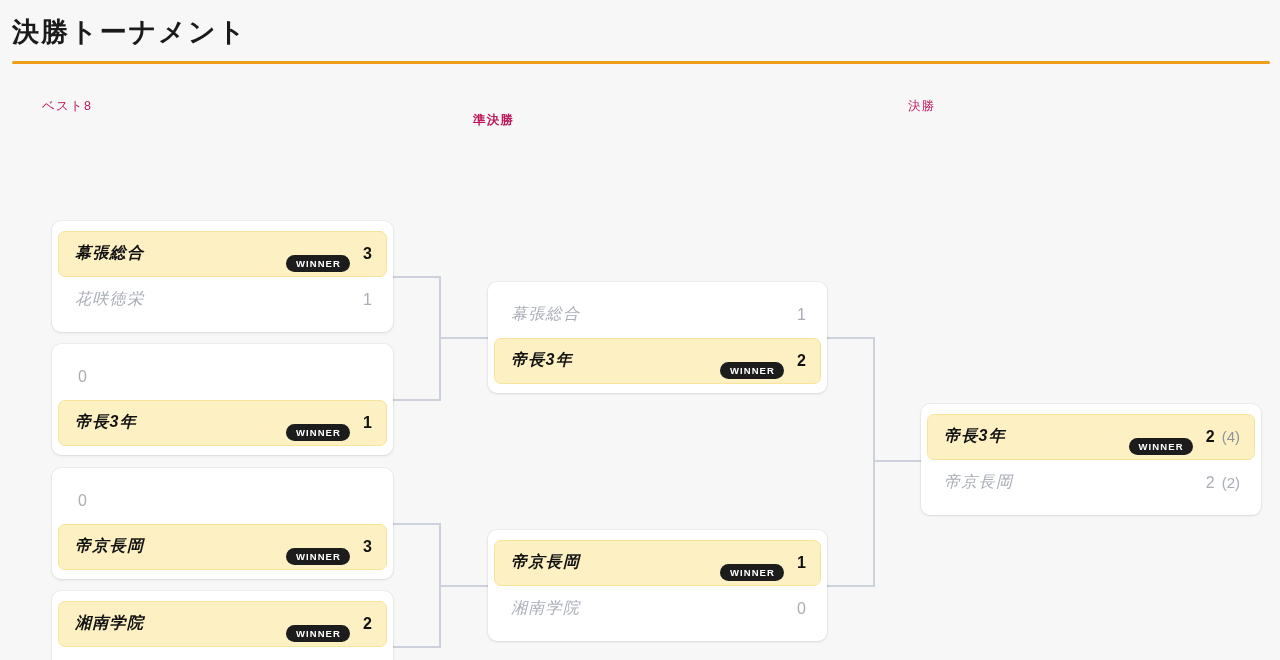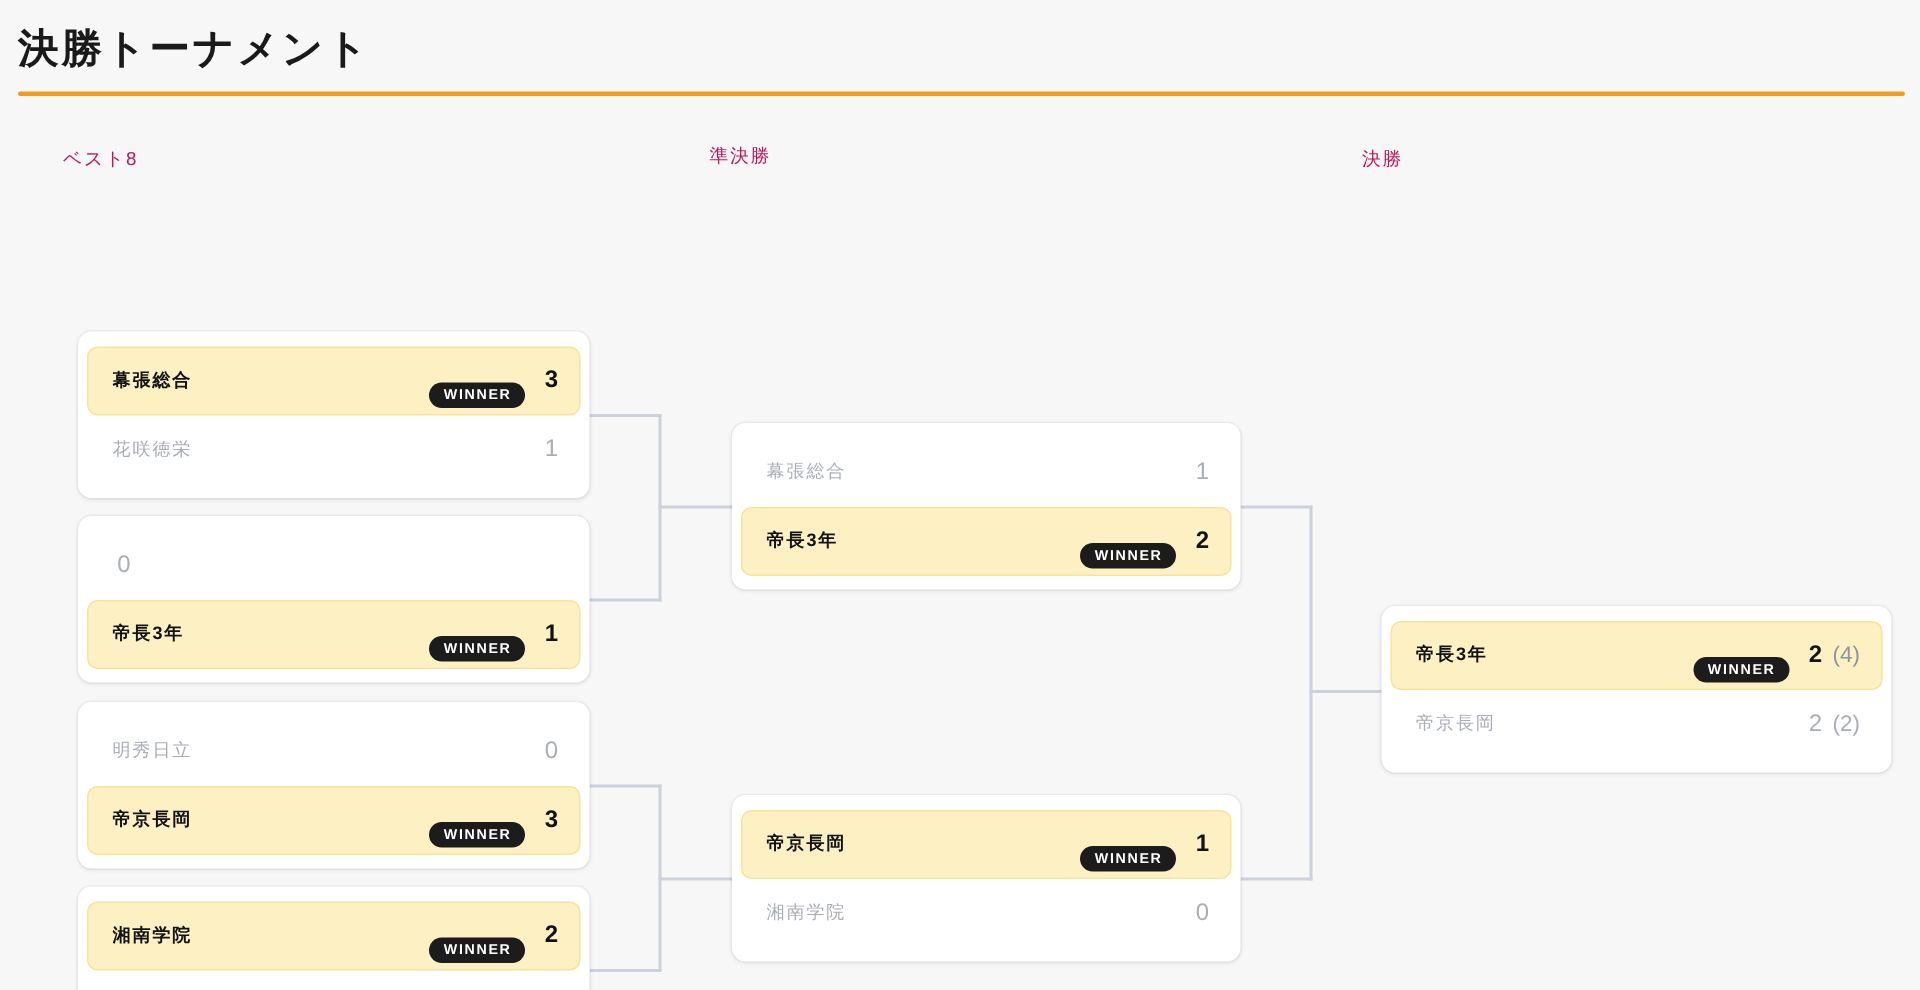--- a/index.html
+++ b/index.html
@@ -77,26 +77,27 @@
     background: transparent;
     border: 1px solid transparent;
   }
 
   .team-row.winner {
     background: #fdf1c4;
     border: 1px solid #f6e49a;
   }
 
   .team-name {
-    font-size: 12px;
+    font-size: 16px;
     letter-spacing: 1.3px;
     color: #a9adb6;
     flex: 1 1 auto;
     white-space: nowrap;
     overflow: hidden;
+    font-style: italic;
   }
 
   .team-row.winner .team-name {
     color: #121212;
     font-weight: bold;
   }
 
   .winner-badge {
     display: inline-block;
     background: #1c1c1c;
@@ -155,21 +156,21 @@
 <body>
 
 <div class="page-header">
   <div class="page-title">決勝トーナメント</div>
   <div class="title-rule"></div>
 </div>
 
 <div class="bracket">
 
   <div class="round-label" style="left:42px; top:34px;">ベスト8</div>
-  <div class="round-label" style="left:473px; top:32px;">準決勝</div>
+  <div class="round-label" style="left:473px; top:48px;font-weight:bold;">準決勝</div>
   <div class="round-label" style="left:908px; top:34px;">決勝</div>
 
   <div class="connector">
     <div class="line-h" style="left:393px; top:212px; width:48px;"></div>
     <div class="line-h" style="left:393px; top:335px; width:48px;"></div>
     <div class="line-v" style="left:439px; top:212px; height:125px;"></div>
     <div class="line-h" style="left:439px; top:273px; width:50px;"></div>
   </div>
 
   <div class="connector">
@@ -204,21 +205,20 @@
     </div>
     <div class="team-row winner">
       <span class="team-name">帝長3年</span>
       <span class="winner-badge">WINNER</span>
       <span class="score">1</span>
     </div>
   </div>
 
   <div class="match-card" style="left:52px; top:404px; width:341px; height:111px;">
     <div class="team-row">
-      <span class="team-name">明秀日立</span>
       <span class="score">0</span>
     </div>
     <div class="team-row winner">
       <span class="team-name">帝京長岡</span>
       <span class="winner-badge">WINNER</span>
       <span class="score">3</span>
     </div>
   </div>
 
   <div class="match-card" style="left:52px; top:527px; width:341px; height:111px;">

